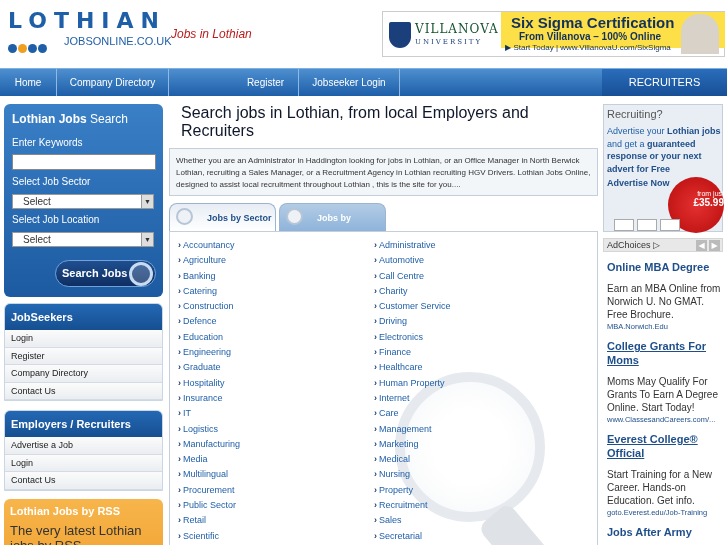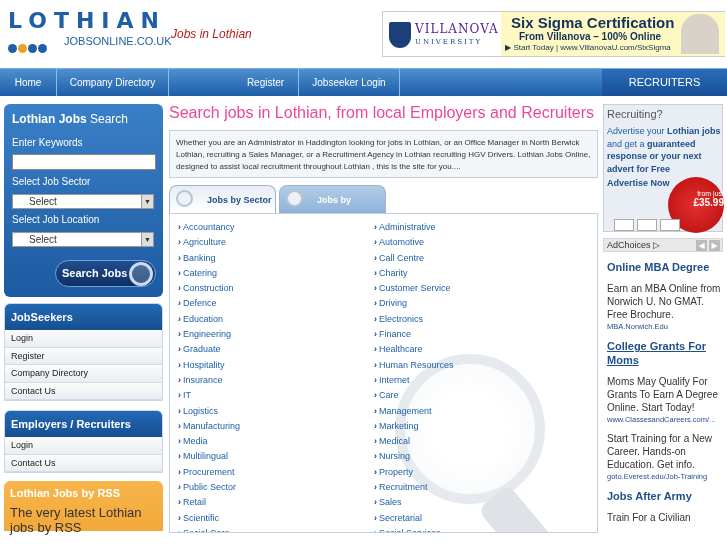--- a/index.html
+++ b/index.html
@@ -8,51 +8,51 @@
 
 #header{position:absolute;left:0;top:0;width:727px;height:68px;background:#fff;}
 #logo{position:absolute;left:6px;top:8px;width:165px;height:40px;}
 #logo .word{font-family:"DejaVu Sans",sans-serif;font-weight:bold;font-size:22px;letter-spacing:7px;color:#1f5fa8;position:absolute;left:2px;top:0;}
 #logo .dots{position:absolute;left:2px;top:30px;}
 #logo .dot{display:inline-block;width:9px;height:9px;border-radius:50%;margin-right:1px;}
 #logo .sub{position:absolute;left:58px;top:27px;font-size:11px;color:#1f5fa8;font-family:"Liberation Sans",sans-serif;}
 #tagline{position:absolute;left:171px;top:27px;font-size:12px;color:#b91c1c;font-style:italic;font-family:"Liberation Sans",sans-serif;}
 #banner{position:absolute;left:382px;top:11px;width:343px;height:46px;border:1px solid #ccc;background:#fff;}
 #banner .vil{position:absolute;left:6px;top:10px;width:22px;height:26px;background:#1b3f7a;border-radius:2px 2px 11px 11px;}
-#banner .viltxt{position:absolute;left:32px;top:10px;font-family:"DejaVu Serif",serif;font-size:12px;color:#4c1d95;letter-spacing:1px;}
+#banner .viltxt{position:absolute;left:32px;top:10px;font-family:"DejaVu Serif",serif;font-size:12px;color:#14532d;letter-spacing:1px;}
 #banner .viltxt2{position:absolute;left:32px;top:26px;font-family:"DejaVu Serif",serif;font-size:7px;color:#1b3f7a;letter-spacing:2px;}
-#banner .panel{position:absolute;left:118px;top:0;width:224px;height:44px;background:#fef9c3;}
+#banner .panel{position:absolute;left:118px;top:0;width:224px;height:36px;background:#fde047;}
 #banner .h1{position:absolute;left:10px;top:2px;font-family:"Liberation Sans",sans-serif;font-weight:bold;font-size:15px;color:#13315c;}
 #banner .h2{position:absolute;left:18px;top:19px;font-family:"Liberation Sans",sans-serif;font-weight:bold;font-size:10px;color:#13315c;}
 #banner .h3{position:absolute;left:4px;top:31px;font-family:"Liberation Sans",sans-serif;font-size:8px;color:#13315c;}
 #banner .face{position:absolute;right:6px;top:2px;width:38px;height:40px;background:#d9d2c8;border-radius:18px 18px 0 0;}
 
 #nav{position:absolute;left:0;top:68px;width:727px;height:28px;background:linear-gradient(#4d8fd0,#1d5ea8);border-top:1px solid #7fb1e0;}
 #nav .item{position:absolute;top:0;height:27px;line-height:27px;color:#fff;font-size:10px;font-family:"Liberation Sans",sans-serif;text-align:center;border-right:1px solid #8fb8e2;}
 #nav .rec{position:absolute;right:0;top:0;width:125px;height:27px;line-height:27px;text-align:center;color:#fff;font-size:11px;background:linear-gradient(#2a6dbb,#174f96);font-family:"Liberation Sans",sans-serif;}
 
 #left{position:absolute;left:4px;top:104px;width:159px;}
 .searchbox{position:relative;width:159px;height:193px;background:linear-gradient(#3a80c7,#1c5aa1);border-radius:6px;color:#fff;}
 .searchbox .title{position:absolute;left:8px;top:8px;font-size:12px;font-family:"Liberation Sans",sans-serif;}
 .searchbox .title b{font-weight:bold;}
 .searchbox .lbl{position:absolute;left:8px;font-size:10px;font-family:"Liberation Sans",sans-serif;}
 .searchbox .inp{position:absolute;left:8px;width:144px;height:16px;background:#fff;border:1px solid #888;}
-.searchbox .sel{position:absolute;left:8px;width:142px;height:15px;background:#fff;border:1px solid #999;font-size:10px;color:#333;line-height:13px;padding-left:16px;font-family:"Liberation Sans",sans-serif;}
+.searchbox .sel{position:absolute;left:8px;width:142px;height:15px;background:#fff;border:1px solid #999;font-size:10px;color:#333;line-height:13px;padding-left:10px;font-family:"Liberation Sans",sans-serif;}
 .searchbox .sel .arr{position:absolute;right:0;top:0;width:12px;height:13px;background:#ddd;border-left:1px solid #999;font-size:7px;text-align:center;line-height:13px;}
 .searchbtn{position:absolute;left:51px;top:156px;width:101px;height:27px;border-radius:14px;background:linear-gradient(#1f4e8f,#0f2f63);border:1px solid #6ea2d8;color:#fff;font-size:11px;font-weight:bold;line-height:25px;padding-left:6px;font-family:"Liberation Sans",sans-serif;}
 .searchbtn .mag{position:absolute;right:2px;top:1px;width:24px;height:24px;border-radius:50%;border:3px solid #c7dcf2;background:rgba(255,255,255,0.2);}
 .box{margin-top:6px;width:159px;border:1px solid #c9d6e4;border-radius:6px 6px 0 0;overflow:hidden;}
 .box .bh{height:26px;background:linear-gradient(#2368b4,#164f91);color:#fff;font-weight:bold;font-size:11px;line-height:26px;padding-left:6px;font-family:"Liberation Sans",sans-serif;}
 .box .bi{height:17.5px;line-height:17px;font-size:9px;color:#1a1a1a;padding-left:6px;border-bottom:1px solid #d4dbe4;background:linear-gradient(#fbfbfb,#eaedf1);font-family:"Liberation Sans",sans-serif;}
 .rss{margin-top:8px;width:159px;height:50px;background:linear-gradient(#f7b54b,#f3a83a);border-radius:6px 6px 0 0;color:#fff;}
 .rss .rh{font-size:11px;font-weight:bold;padding:6px 0 0 6px;font-family:"Liberation Sans",sans-serif;}
 .rss .rt{font-size:13px;color:#333;padding:6px 0 0 6px;font-family:"Liberation Sans",sans-serif;}
 
 #main{position:absolute;left:169px;top:104px;width:430px;}
-#main h1{font-size:16px;font-weight:normal;color:#ec4899;font-family:"Liberation Sans",sans-serif;margin-left:0;letter-spacing:0;}
+#main h1{font-size:16px;font-weight:normal;color:#0f172a;font-family:"Liberation Sans",sans-serif;margin-left:12px;letter-spacing:0;}
 .intro{margin-top:8px;width:429px;height:48px;border:1px solid #c5cfdb;background:#f3f6f9;font-size:8px;color:#333;padding:6px 6px;line-height:12px;font-family:"Liberation Sans",sans-serif;}
 .tabs{position:relative;margin-top:7px;height:28px;}
 .tab{position:absolute;top:0;height:28px;border:1px solid #9bb5d0;border-bottom:none;border-radius:8px 8px 0 0;font-size:9px;font-weight:bold;line-height:28px;padding-left:37px;font-family:"Liberation Sans",sans-serif;}
 .tab .tmag{position:absolute;left:6px;top:4px;width:17px;height:17px;border-radius:50%;border:2px solid #b7c6d6;background:#eef2f6;}
 .tab.active{left:0;width:107px;background:linear-gradient(#e7edf4,#fff);color:#1f4f8a;}
 .tab.inactive{left:110px;width:107px;background:linear-gradient(#b3cce6,#8eb3da);color:#fff;}
 .listbox{position:relative;width:429px;height:320px;border:1px solid #c5cfdb;border-top:1px solid #c5cfdb;background:#fff;overflow:hidden;}
 .bigmag{position:absolute;left:225px;top:140px;width:150px;height:150px;border-radius:50%;border:10px solid #e6eaef;background:radial-gradient(circle,#ffffff 40%,#f4f6f8 100%);}
 .bighandle{position:absolute;left:338px;top:270px;width:40px;height:110px;background:#dfe3e8;transform:rotate(-40deg);border-radius:10px;}
 .col{position:absolute;top:8px;}
@@ -126,20 +126,21 @@
   <div class="box">
     <div class="bh">JobSeekers</div>
     <div class="bi">Login</div>
     <div class="bi">Register</div>
     <div class="bi">Company Directory</div>
     <div class="bi">Contact Us</div>
   </div>
 
   <div class="box" style="margin-top:9px">
     <div class="bh">Employers / Recruiters</div>
+    <div class="bi">Advertise a Job</div>
     <div class="bi">Login</div>
     <div class="bi">Contact Us</div>
   </div>
 
   <div class="rss">
     <div class="rh">Lothian Jobs by RSS</div>
     <div class="rt">The very latest Lothian jobs by RSS</div>
   </div>
 </div>
 
@@ -179,21 +180,21 @@
     <div class="col" style="left:204px" id="colR">
         <div class="li"><span class="ch">›</span><span>Administrative</span></div>
         <div class="li"><span class="ch">›</span><span>Automotive</span></div>
         <div class="li"><span class="ch">›</span><span>Call Centre</span></div>
         <div class="li"><span class="ch">›</span><span>Charity</span></div>
         <div class="li"><span class="ch">›</span><span>Customer Service</span></div>
         <div class="li"><span class="ch">›</span><span>Driving</span></div>
         <div class="li"><span class="ch">›</span><span>Electronics</span></div>
         <div class="li"><span class="ch">›</span><span>Finance</span></div>
         <div class="li"><span class="ch">›</span><span>Healthcare</span></div>
-        <div class="li"><span class="ch">›</span><span>Human Resources</span></div>
+        <div class="li"><span class="ch">›</span><span>Human Property</span></div>
         <div class="li"><span class="ch">›</span><span>Internet</span></div>
         <div class="li"><span class="ch">›</span><span>Care</span></div>
         <div class="li"><span class="ch">›</span><span>Management</span></div>
         <div class="li"><span class="ch">›</span><span>Marketing</span></div>
         <div class="li"><span class="ch">›</span><span>Medical</span></div>
         <div class="li"><span class="ch">›</span><span>Nursing</span></div>
         <div class="li"><span class="ch">›</span><span>Property</span></div>
         <div class="li"><span class="ch">›</span><span>Recruitment</span></div>
         <div class="li"><span class="ch">›</span><span>Sales</span></div>
         <div class="li"><span class="ch">›</span><span>Secretarial</span></div>
@@ -221,20 +222,21 @@
     <div class="ah">Online MBA Degree</div>
     <div class="ab">Earn an MBA Online from Norwich U. No GMAT. Free Brochure.</div>
     <div class="au">MBA.Norwich.Edu</div>
   </div>
   <div class="ad">
     <div class="ah">College Grants For Moms</div>
     <div class="ab">Moms May Qualify For Grants To Earn A Degree Online. Start Today!</div>
     <div class="au">www.ClassesandCareers.com/...</div>
   </div>
   <div class="ad">
+    <div class="ah">Everest College® Official</div>
     <div class="ab">Start Training for a New Career. Hands-on Education. Get info.</div>
     <div class="au">goto.Everest.edu/Job-Training</div>
   </div>
   <div class="ad first">
     <div class="ah">Jobs After Army</div>
     <div class="ab">Train For a Civilian</div>
   </div>
 </div>
 
 </body></html>

